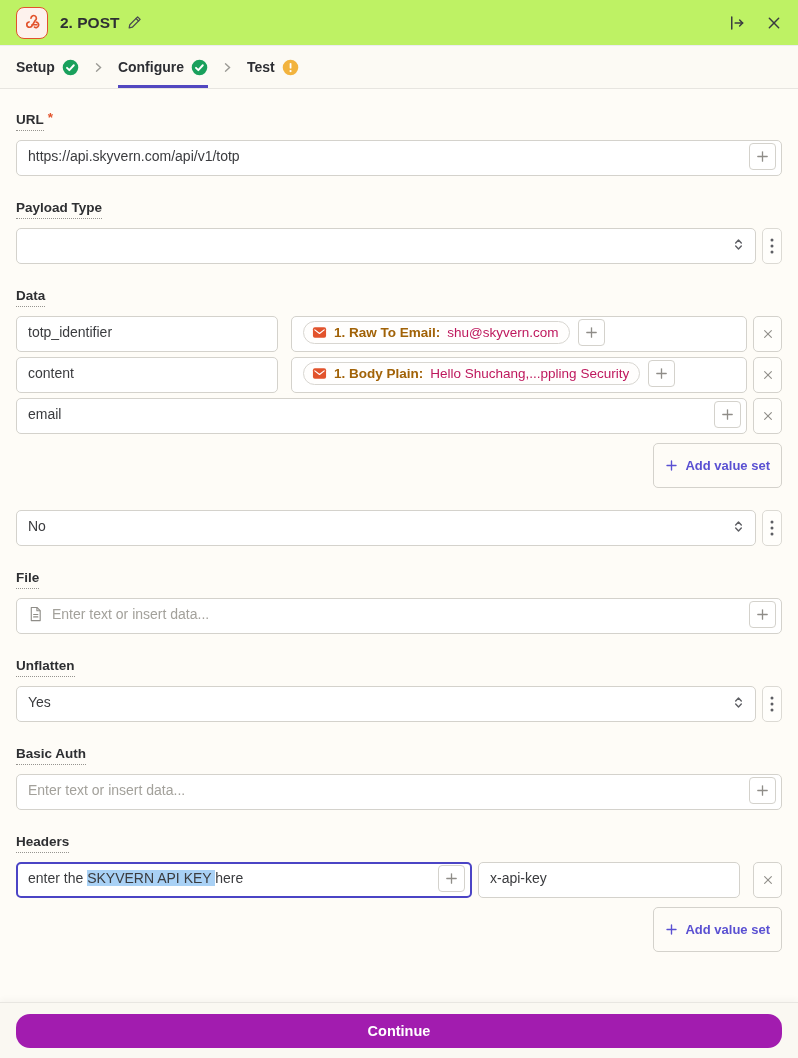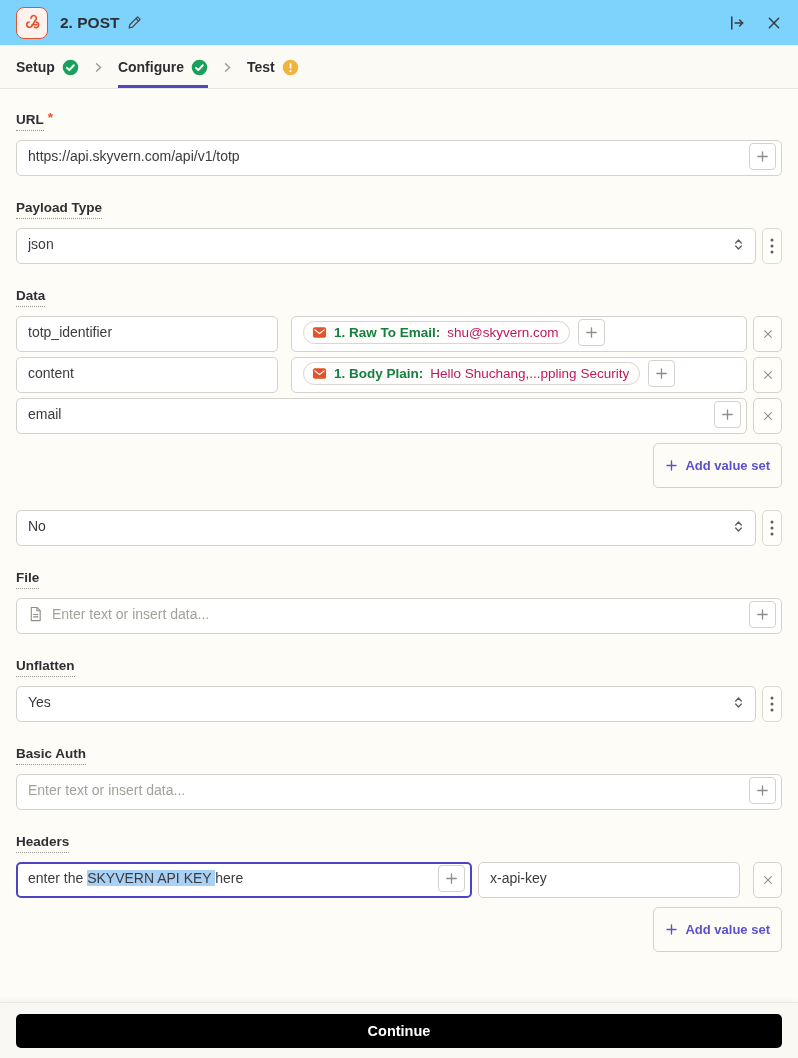--- a/index.html
+++ b/index.html
@@ -7,21 +7,21 @@
   body {
     font-family: "Liberation Sans", sans-serif;
     background: #fefcf7;
     position: relative;
     overflow: hidden;
     color: #2e2f32;
   }
   
   .panel-header {
     height: 46px;
-    background: #7dd3fc;
+    background: #bef264;
     border-bottom: 1px solid #ececf0;
     display: flex;
     align-items: center;
     padding: 0 16px;
   }
   .app-icon {
     width: 32px; height: 32px;
     border: 1.5px solid #e2532c;
     border-radius: 8px;
     background: #fdf2ed;
@@ -114,21 +114,21 @@
     cursor: pointer;
   }
   .pill {
     display: inline-flex; align-items: center; gap: 7px;
     border: 1px solid #d8d6d1; border-radius: 14px;
     padding: 3px 10px 3px 8px;
     max-width: 100%;
     background: #fffefd;
     cursor: pointer;
   }
-  .pill b { font-size: 13.5px; color: #15803d; white-space: nowrap; }
+  .pill b { font-size: 13.5px; color: #a16207; white-space: nowrap; }
   .pill .pill-val { font-size: 13.5px; color: #be185d; white-space: nowrap; overflow: hidden; }
 
   .avs-wrap { display: flex; justify-content: flex-end; margin-top: 9px; }
   .avs {
     display: inline-flex; align-items: center; gap: 7px;
     border: 1px solid #d4d2cc; border-radius: 5px;
     background: transparent;
     padding: 14px 11px;
     color: #5a50d2; font-size: 13px; font-weight: 700;
     font-family: "Liberation Sans", sans-serif;
@@ -142,22 +142,22 @@
   .footer {
     position: absolute; left: 0; right: 0; bottom: 0;
     height: 56px;
     background: #faf8f2;
     border-top: 1px solid #e8e6e1;
     padding: 11px 16px 0 16px;
     box-shadow: 0 -3px 6px rgba(0,0,0,0.03);
   }
   .continue-btn {
     width: 100%; height: 34px;
-    background: #000000;
-    border: none; border-radius: 5px;
+    background: #a21caf;
+    border: none; border-radius: 14px;
     color: #ffffff; font-size: 14.5px; font-weight: 700;
     font-family: "Liberation Sans", sans-serif;
     cursor: pointer;
   }
   svg { display: block; }
 </style>
 </head>
 <body>
 
 <div class="panel-header">
@@ -241,21 +241,20 @@
             <path d="M3 8 h10"></path>
           </svg>
       </button>
     </div>
   </div>
 
   <div class="section">
     <div class="label-row"><span class="fl">Payload Type</span></div>
     <div class="select-row">
       <div class="input select">
-        <span class="input-text">json</span>
         <span class="updown">
           <svg width="15" height="15" viewBox="0 0 16 16" fill="none" stroke="#5d5e63" stroke-width="1.5" stroke-linecap="round" stroke-linejoin="round">
               <path d="M5 6.3 L8 3.3 11 6.3"></path>
               <path d="M5 9.7 L8 12.7 11 9.7"></path>
             </svg>
         </span>
       </div>
       <div class="kebab">
         <svg width="4" height="16" viewBox="0 0 4 16">
             <circle cx="2" cy="2" r="1.5" fill="#5d5e63"></circle>

